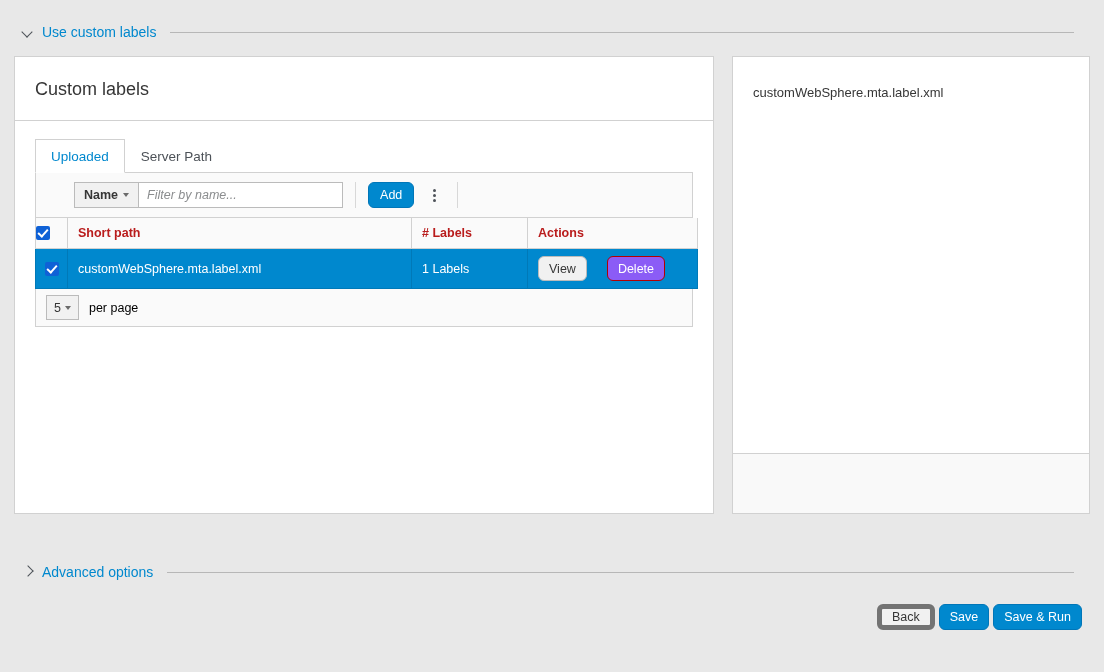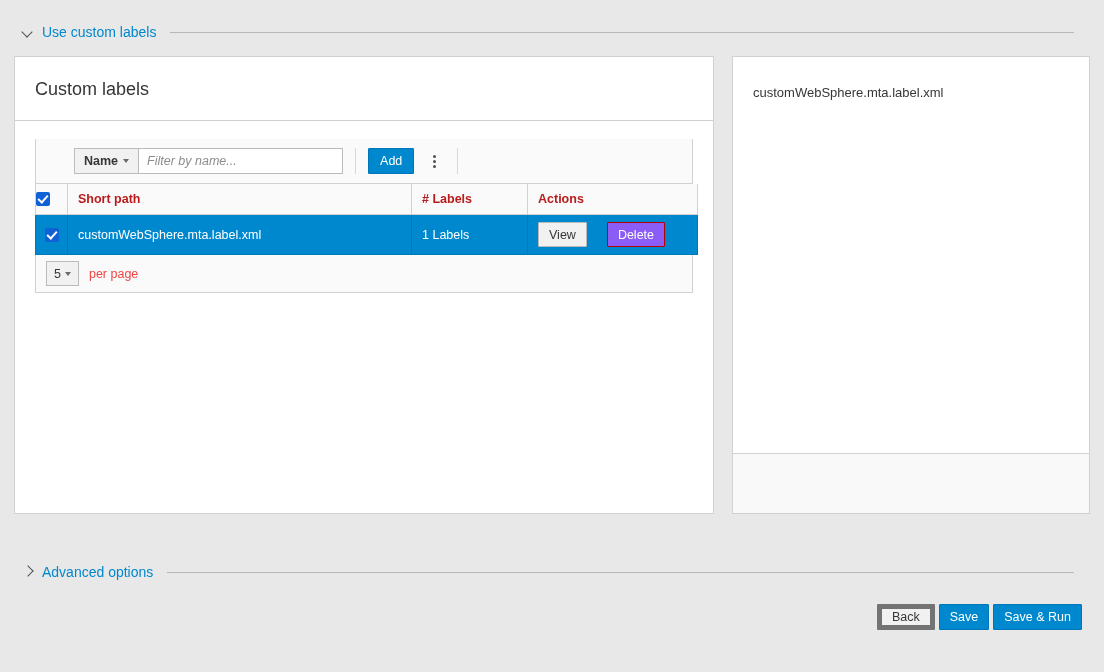--- a/index.html
+++ b/index.html
@@ -177,21 +177,21 @@
 
   .tb-sep {
     width: 1px;
     height: 26px;
     background: #d8d8d8;
     margin: 0 12px;
   }
   .btn {
     font-family: "Liberation Sans", sans-serif;
     font-size: 12.5px;
-    border-radius: 1px;
+    border-radius: 6px;
     cursor: pointer;
     white-space: nowrap;
   }
   .btn-primary {
     background: #0088ce;
     border: 1px solid #0076b8;
     color: #fff;
     height: 26px;
     padding: 0 11px;
   }
@@ -301,21 +301,21 @@
     align-items: center;
     gap: 4px;
     height: 25px;
     padding: 0 7px;
     background: #f1f1f1;
     border: 1px solid #bbb;
     font-size: 12.5px;
     color: #363636;
     cursor: pointer;
   }
-  .per-page-lbl { margin-left: 10px; font-size: 12.5px; color: #ef4444; }
+  .per-page-lbl { margin-left: 10px; font-size: 12.5px; color: #000000; }
   .pager-right {
     margin-left: auto;
     display: flex;
     align-items: center;
     gap: 0;
   }
   .range-lbl { font-size: 12.5px; color: #363636; margin-right: 12px; white-space: nowrap; }
   .pg-btn {
     width: 28px; height: 26px;
     background: #fafafa;
@@ -365,20 +365,24 @@
   <span class="section-rule"></span>
 </div>
 
 <div class="main">
 
   <div class="panel-left">
     <h2 class="card-title">Custom labels</h2>
 
     <div class="card-body">
 
+      <div class="tabs">
+        <div class="tab active">Uploaded</div>
+        <div class="tab">Server Path</div>
+      </div>
 
       <div class="toolbar">
         <div class="filter-group">
           <div class="filter-select">
             <span>Name</span>
             <span class="caret"></span>
           </div>
           <input class="filter-input" type="text" placeholder="Filter by name..." style="">
         </div>
         <span class="tb-sep"></span>

